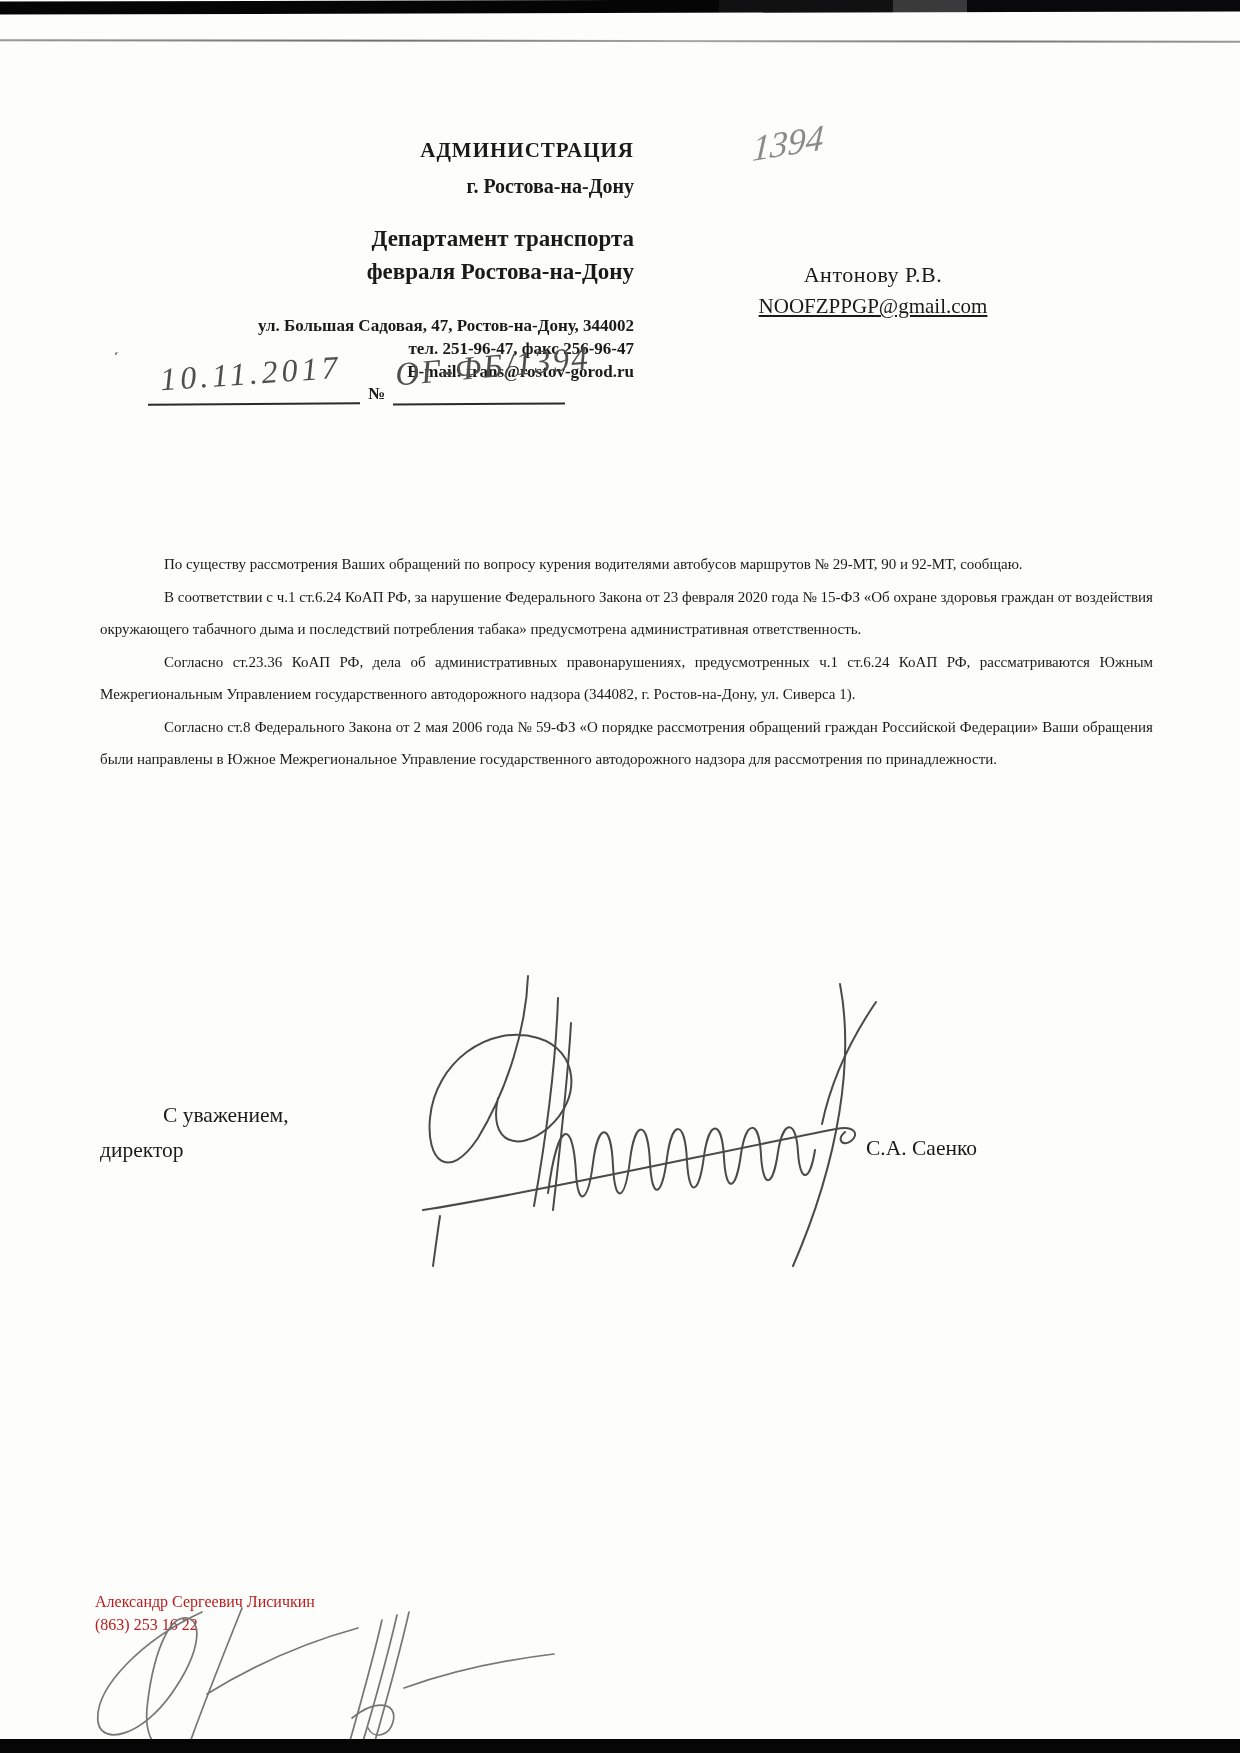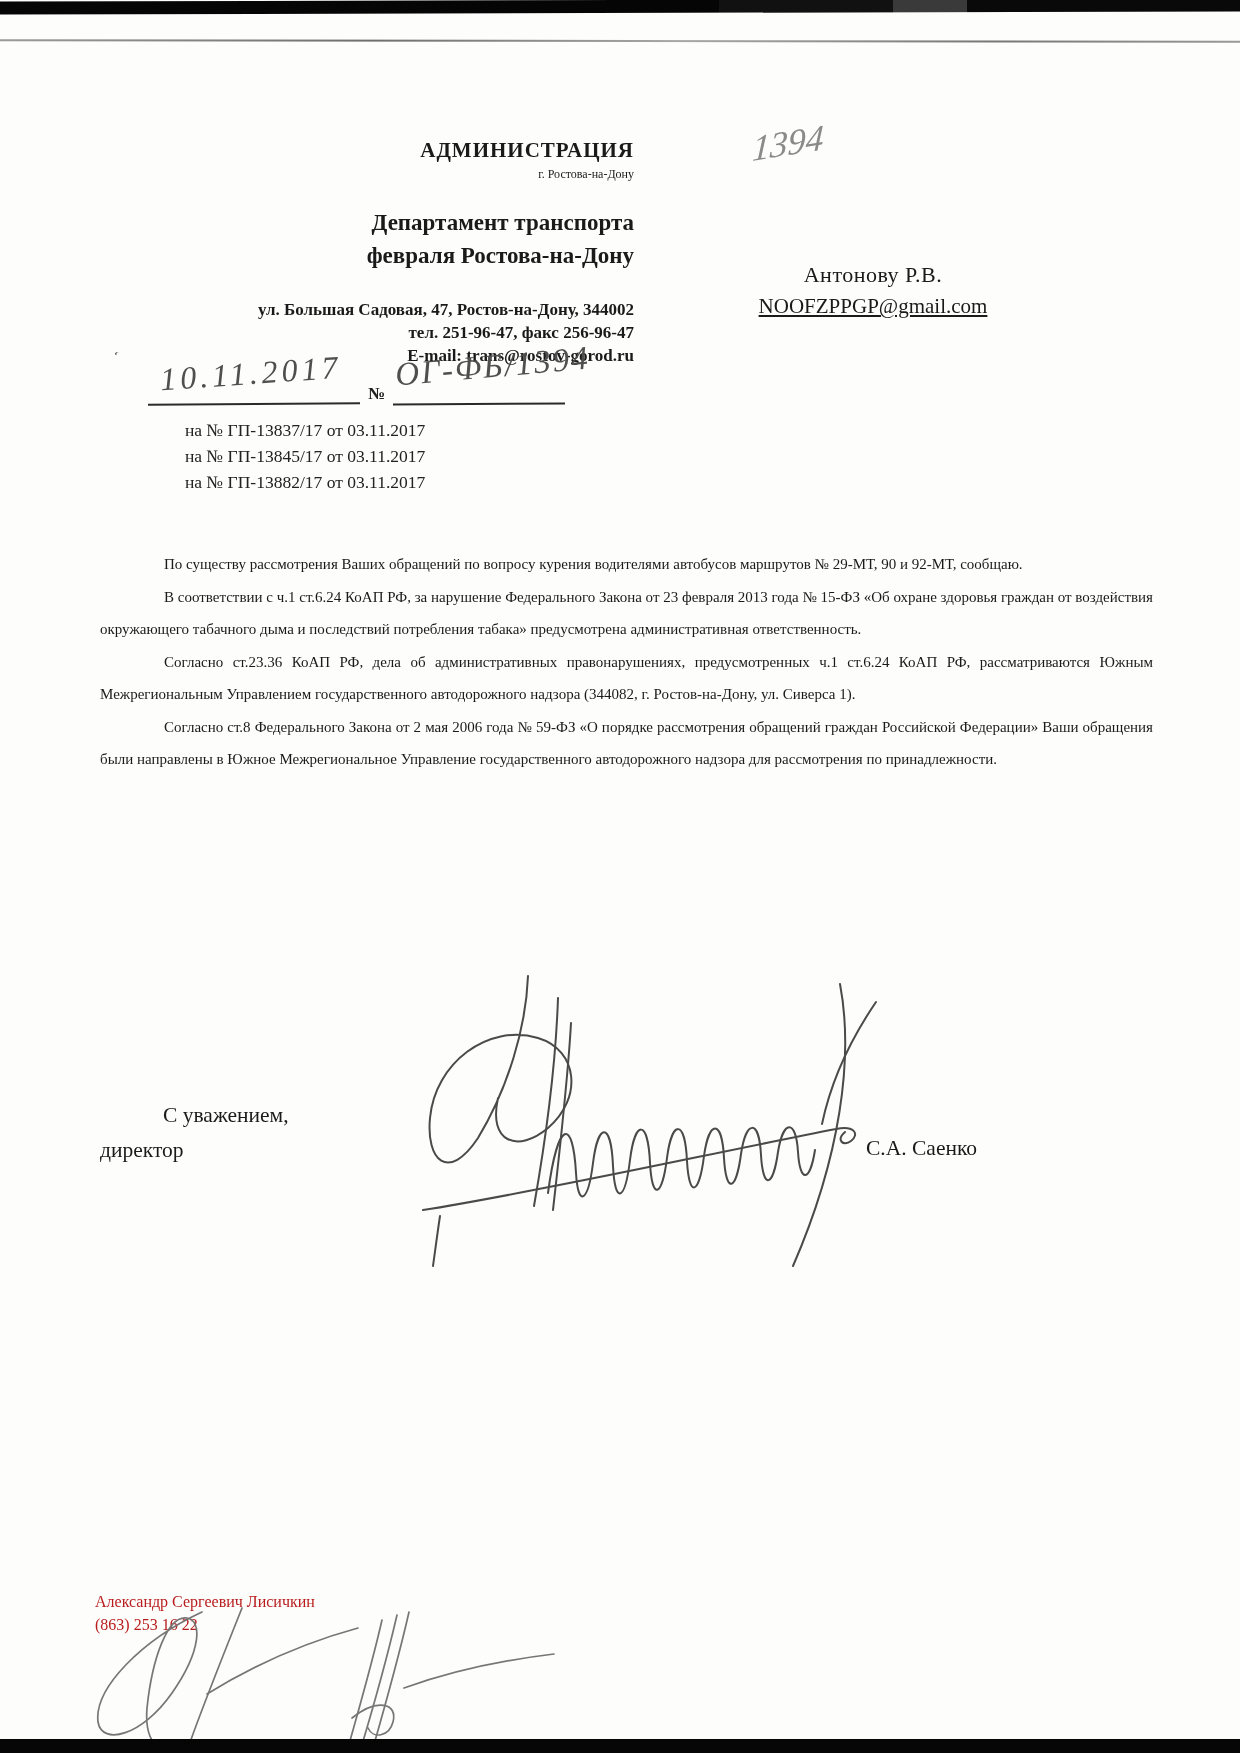--- a/index.html
+++ b/index.html
@@ -26,21 +26,21 @@
   .scan-bar-bottom{
     position:absolute;left:0;bottom:0;width:1240px;height:14px;
     background:#060606;
   }
   
   .letterhead{
     position:absolute;left:109px;top:138px;width:525px;
     text-align:right;
   }
   .org1{font-weight:bold;font-size:21px;letter-spacing:1px;}
-  .org2{font-weight:normal;font-size:12px;margin-top:4px;}
+  .org2{font-weight:bold;font-size:20px;margin-top:12px;}
   .dept{font-weight:bold;font-size:23px;margin-top:24px;line-height:33px;}
   .addr{font-weight:bold;font-size:17px;margin-top:26px;line-height:23px;}
   
   .hand{
     font-family:"Liberation Serif", serif;
     font-style:italic;
     color:#4f4f4f;
     white-space:nowrap;
   }
   .hw-pagenum{
@@ -139,29 +139,24 @@
   <div class="numline-underline1"></div>
   <div class="numline-no">№</div>
   <div class="numline-underline2"></div>
   <div class="hand numline-number">ОГ-ФБ/1394</div>
 
   <div class="recipient">
     <div class="recipient-name">Антонову Р.В.</div>
     <div class="recipient-email">NOOFZPPGP@gmail.com</div>
   </div>
 
-  <div class="refs">
-    <div>на № ГП-13837/17 от 03.11.2017</div>
-    <div>на № ГП-13845/17 от 03.11.2017</div>
-    <div>на № ГП-13882/17 от 03.11.2017</div>
-  </div>
 
   <div class="body-text">
     <p>По существу рассмотрения Ваших обращений по вопросу курения водителями автобусов маршрутов № 29-МТ, 90 и 92-МТ, сообщаю.</p>
-    <p>В соответствии с ч.1 ст.6.24 КоАП РФ, за нарушение Федерального Закона от 23 февраля 2013 года № 15-ФЗ «Об охране здоровья граждан от воздействия окружающего табачного дыма и последствий потребления табака» предусмотрена административная ответственность.</p>
+    <p>В соответствии с ч.1 ст.6.24 КоАП РФ, за нарушение Федерального Закона от 23 февраля 2020 года № 15-ФЗ «Об охране здоровья граждан от воздействия окружающего табачного дыма и последствий потребления табака» предусмотрена административная ответственность.</p>
     <p>Согласно ст.23.36 КоАП РФ, дела об административных правонарушениях, предусмотренных ч.1 ст.6.24 КоАП РФ, рассматриваются Южным Межрегиональным Управлением государственного автодорожного надзора (344082, г. Ростов-на-Дону, ул. Сиверса 1).</p>
     <p>Согласно ст.8 Федерального Закона от 2 мая 2006 года № 59-ФЗ «О порядке рассмотрения обращений граждан Российской Федерации» Ваши обращения были направлены в Южное Межрегиональное Управление государственного автодорожного надзора для рассмотрения по принадлежности.</p>
   </div>
 
   <div class="closing">С уважением,</div>
   <div class="title-dir">директор</div>
   <div class="signer-name">С.А. Саенко</div>
 
   <div class="sig-director">
     <svg class="ink-sig" width="480" height="300" viewBox="0 0 480 300">

